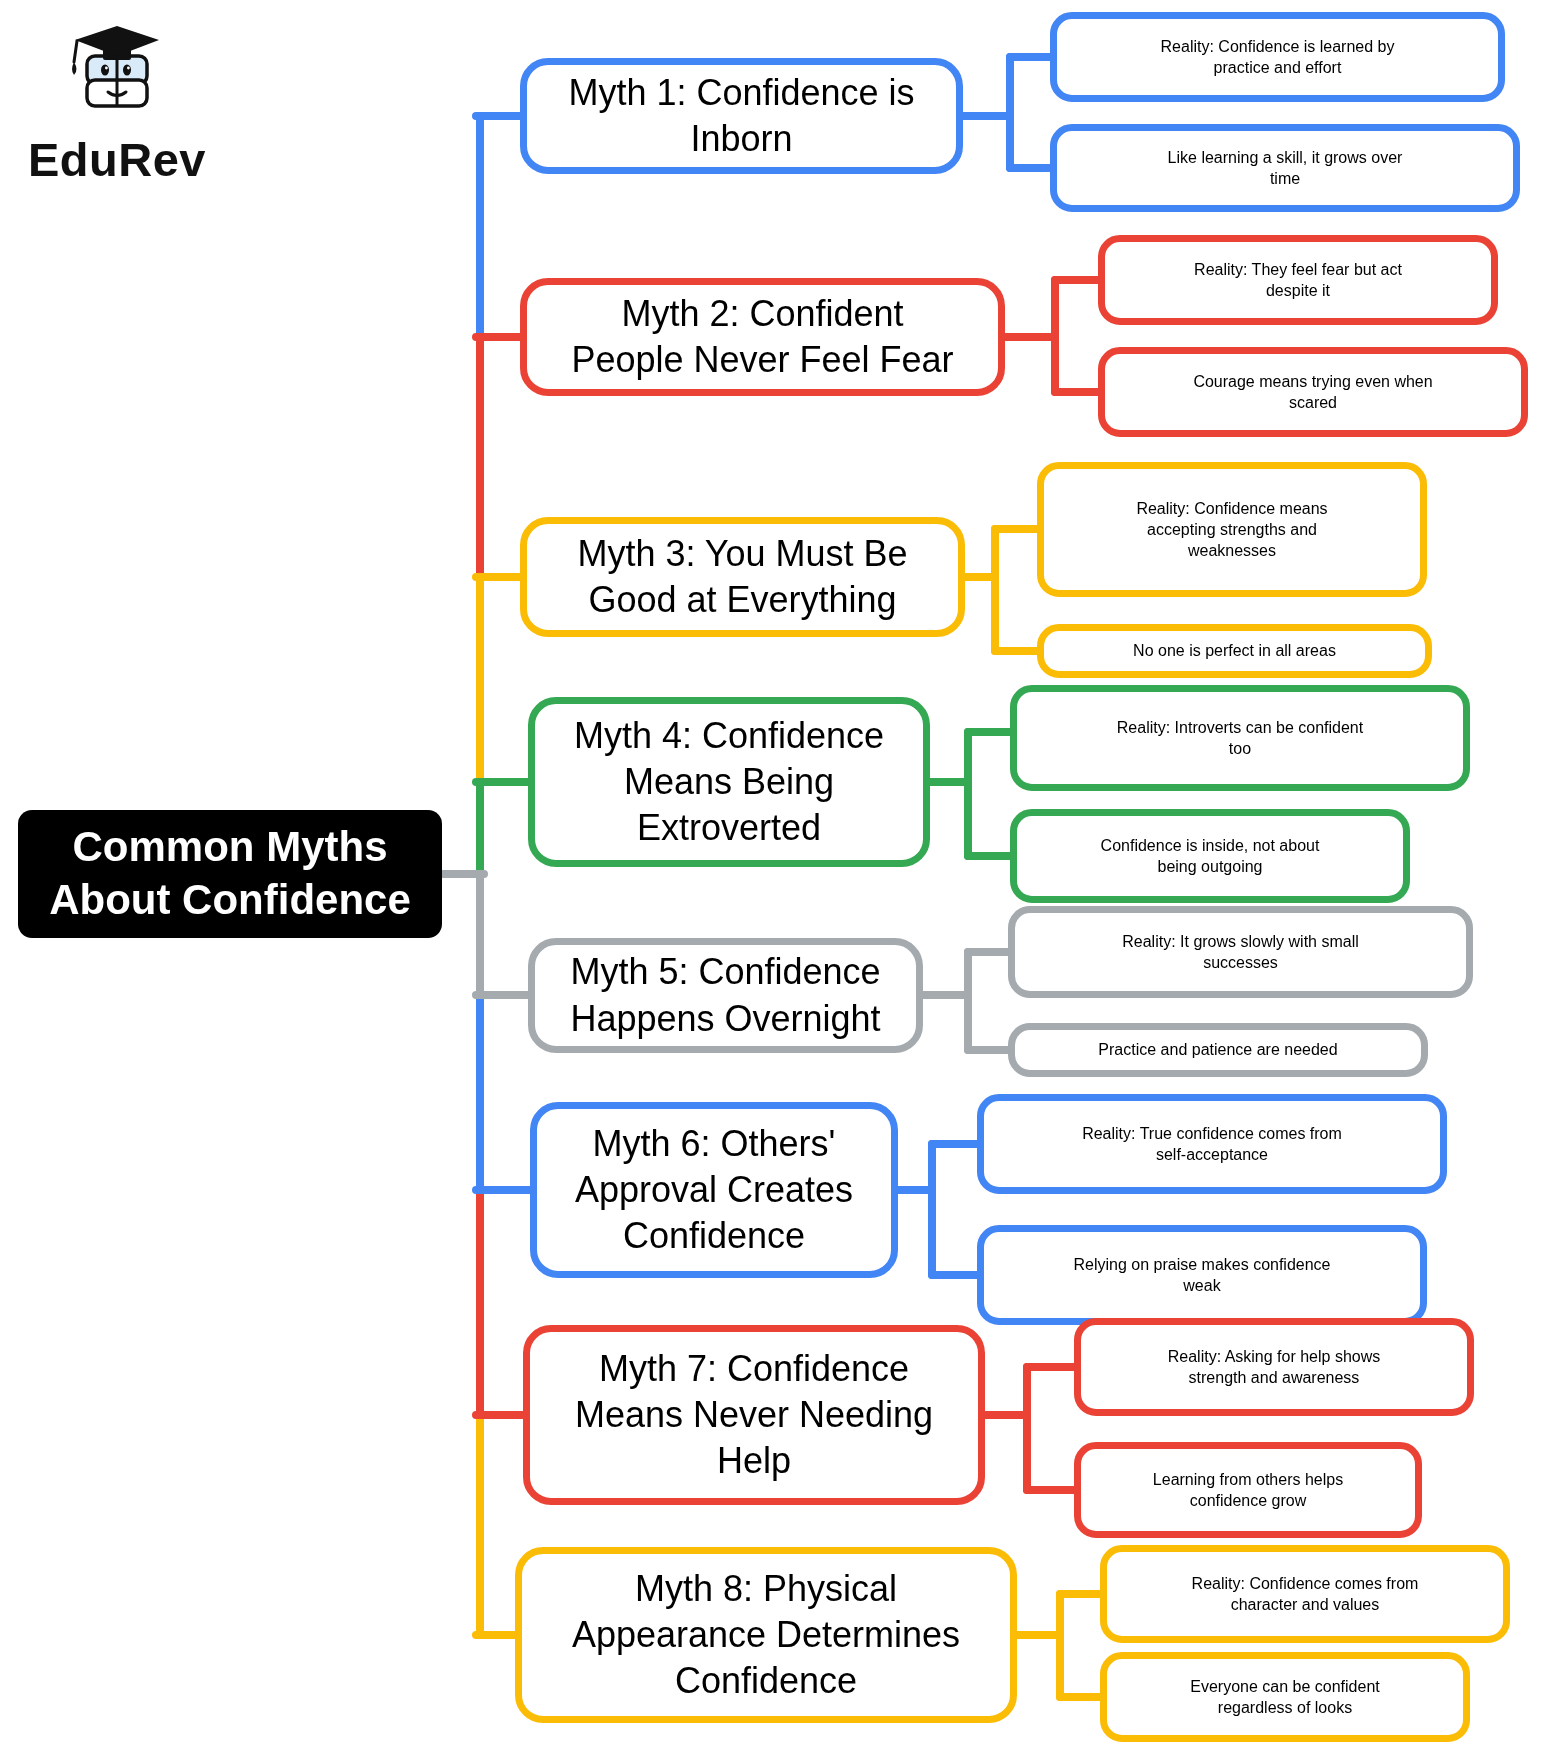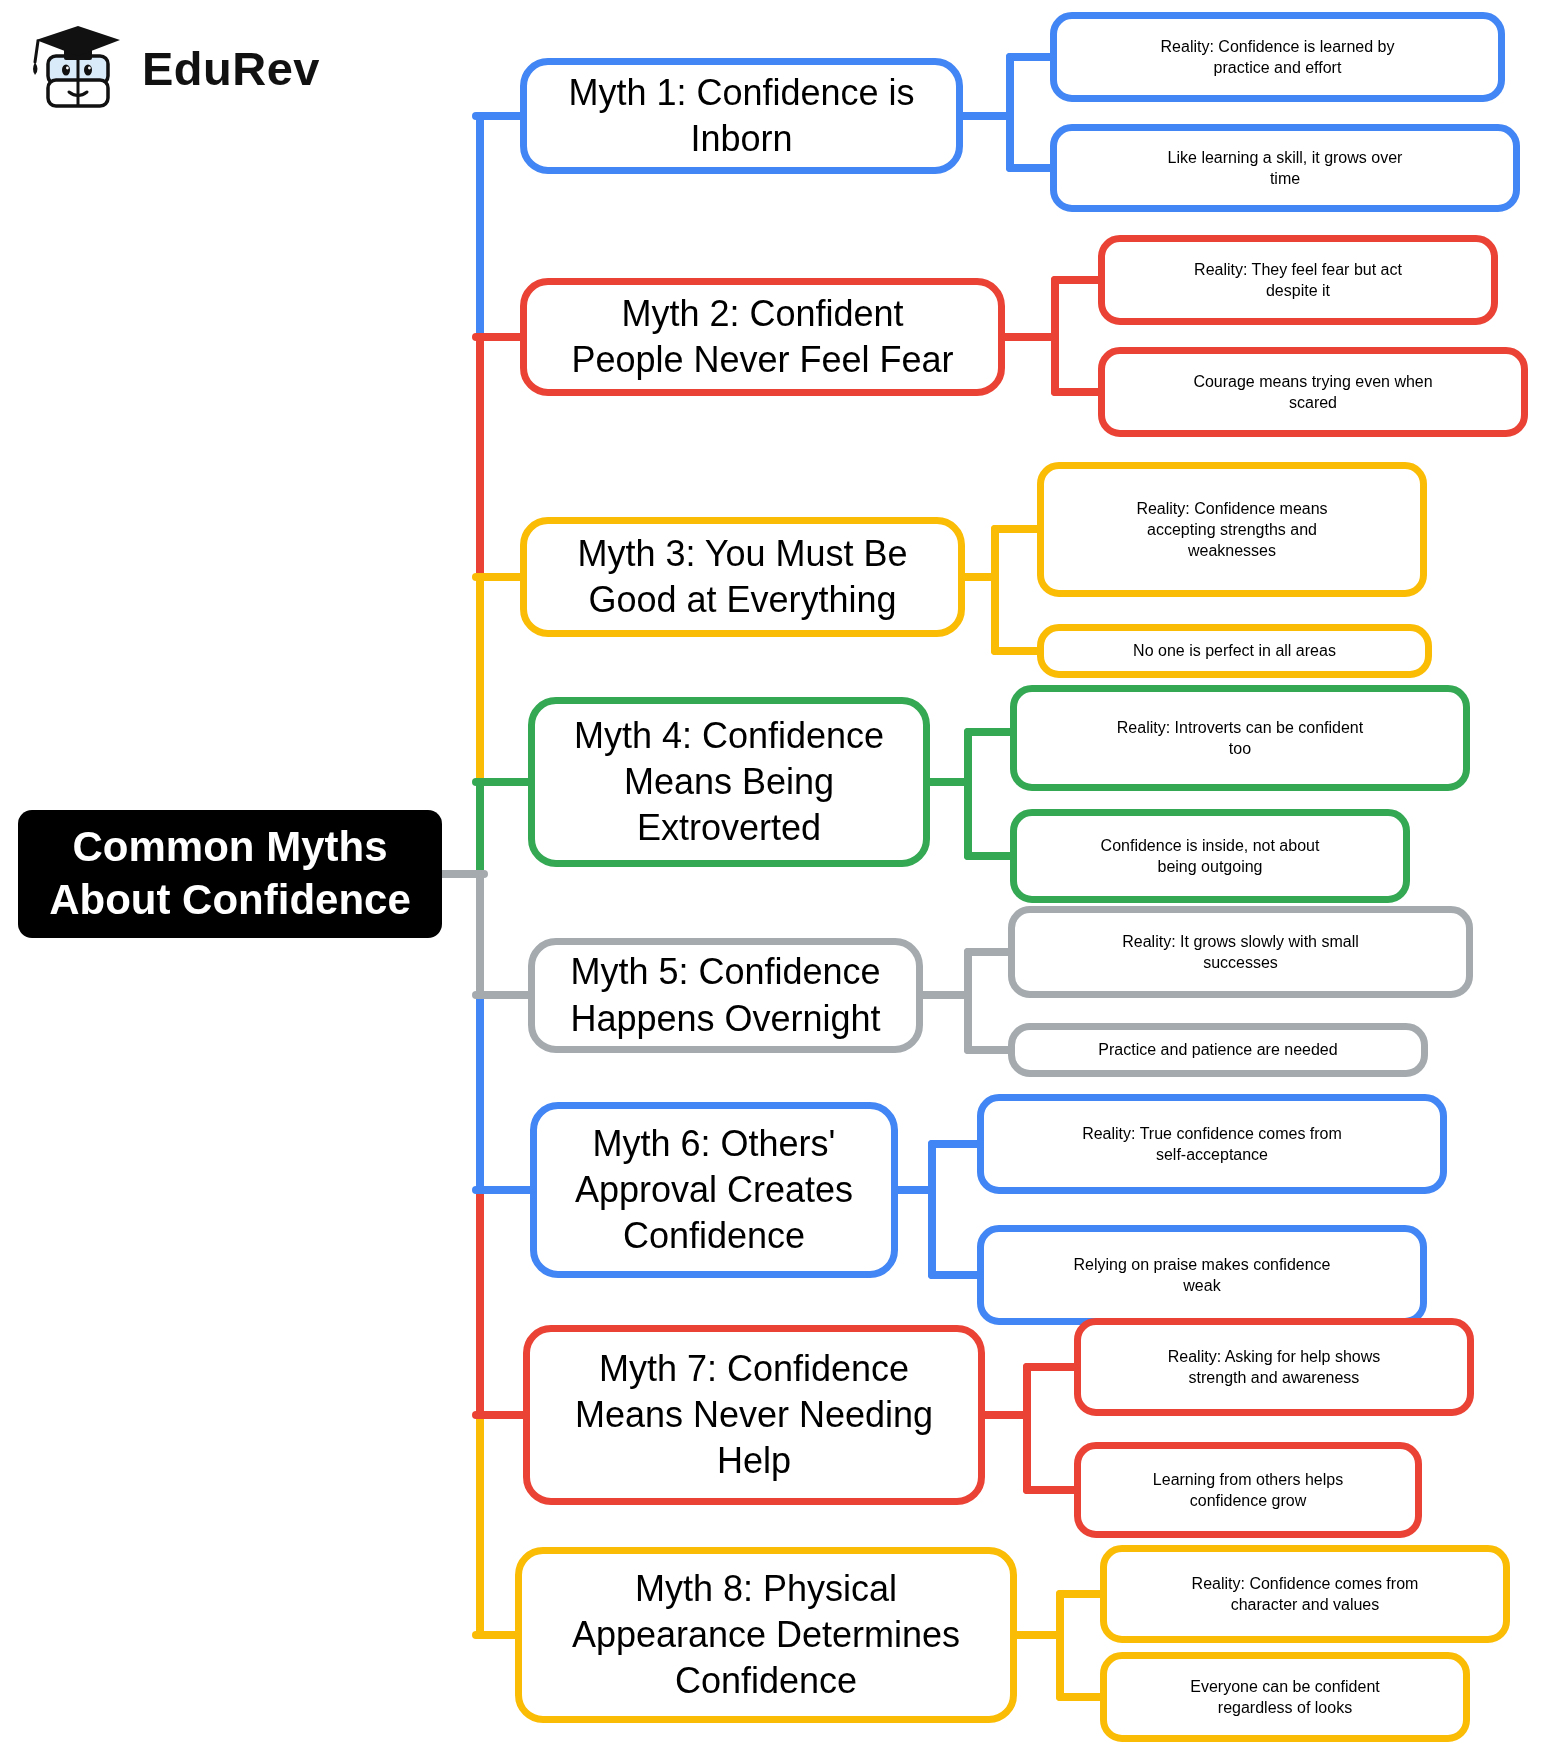--- a/index.html
+++ b/index.html
@@ -58,21 +58,21 @@
   .b5c2{left:1008px;top:1023px;width:420px;height:54px}
   .b6c1{left:977px;top:1094px;width:470px;height:100px}
   .b6c2{left:977px;top:1225px;width:450px;height:100px}
   .b7c1{left:1074px;top:1318px;width:400px;height:98px}
   .b7c2{left:1074px;top:1442px;width:348px;height:96px}
   .b8c1{left:1100px;top:1545px;width:410px;height:98px}
   .b8c2{left:1100px;top:1652px;width:370px;height:90px}
 
   .logo{
     position:absolute;left:28px;top:18px;z-index:3;
-    display:flex;align-items:center;gap:14px;
+    display:flex;align-items:center;gap:14px;flex-direction:column;
   }
   .logo-text{
     font-size:47px;font-weight:bold;color:#111111;letter-spacing:0.5px;
   }
 </style>
 </head>
 <body>
 
 <div class="canvas">
 

